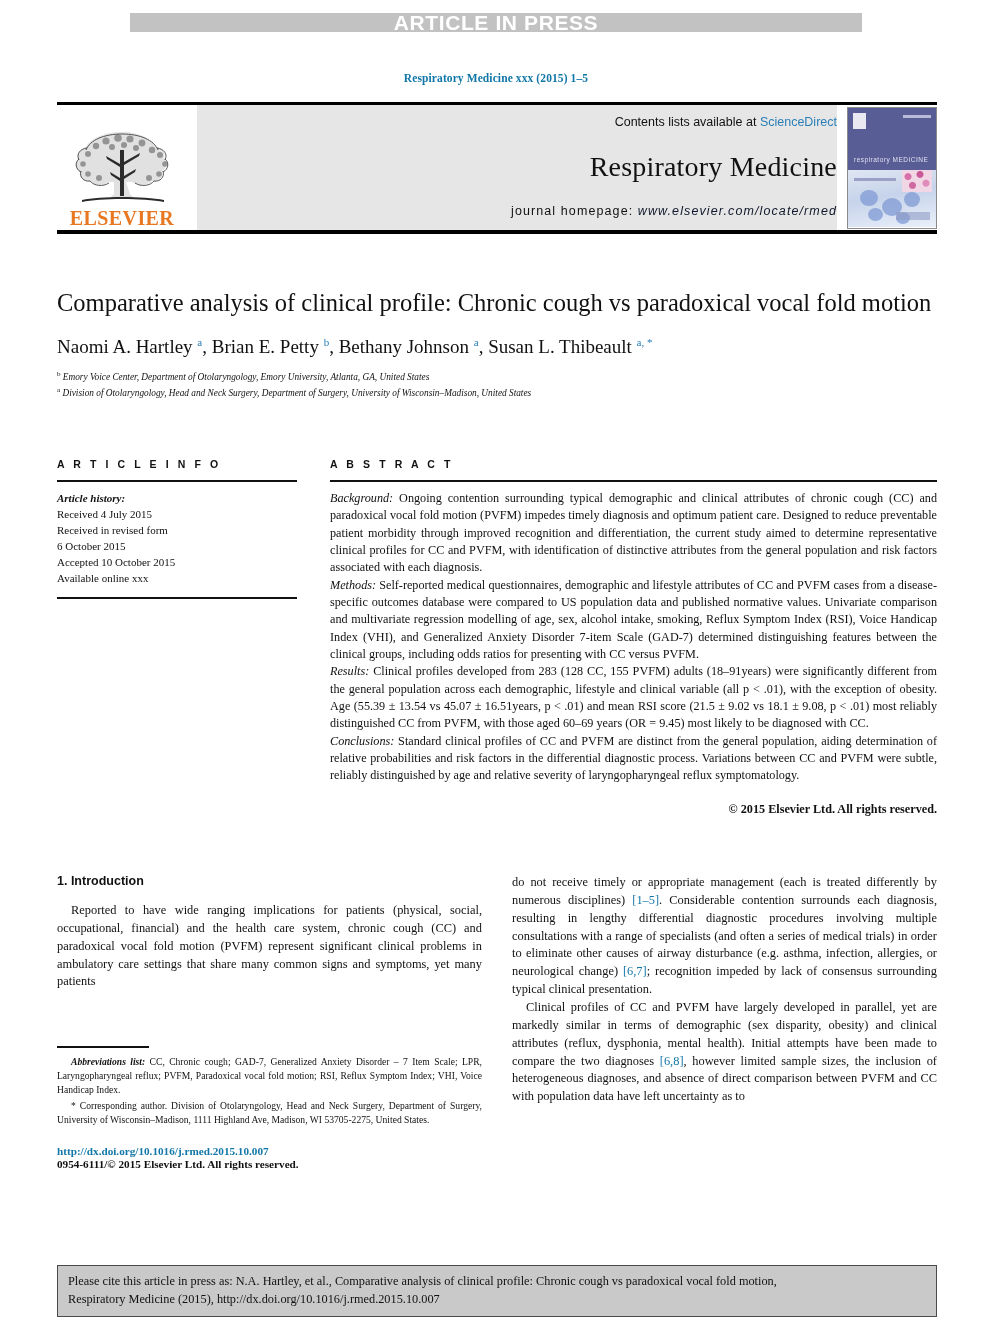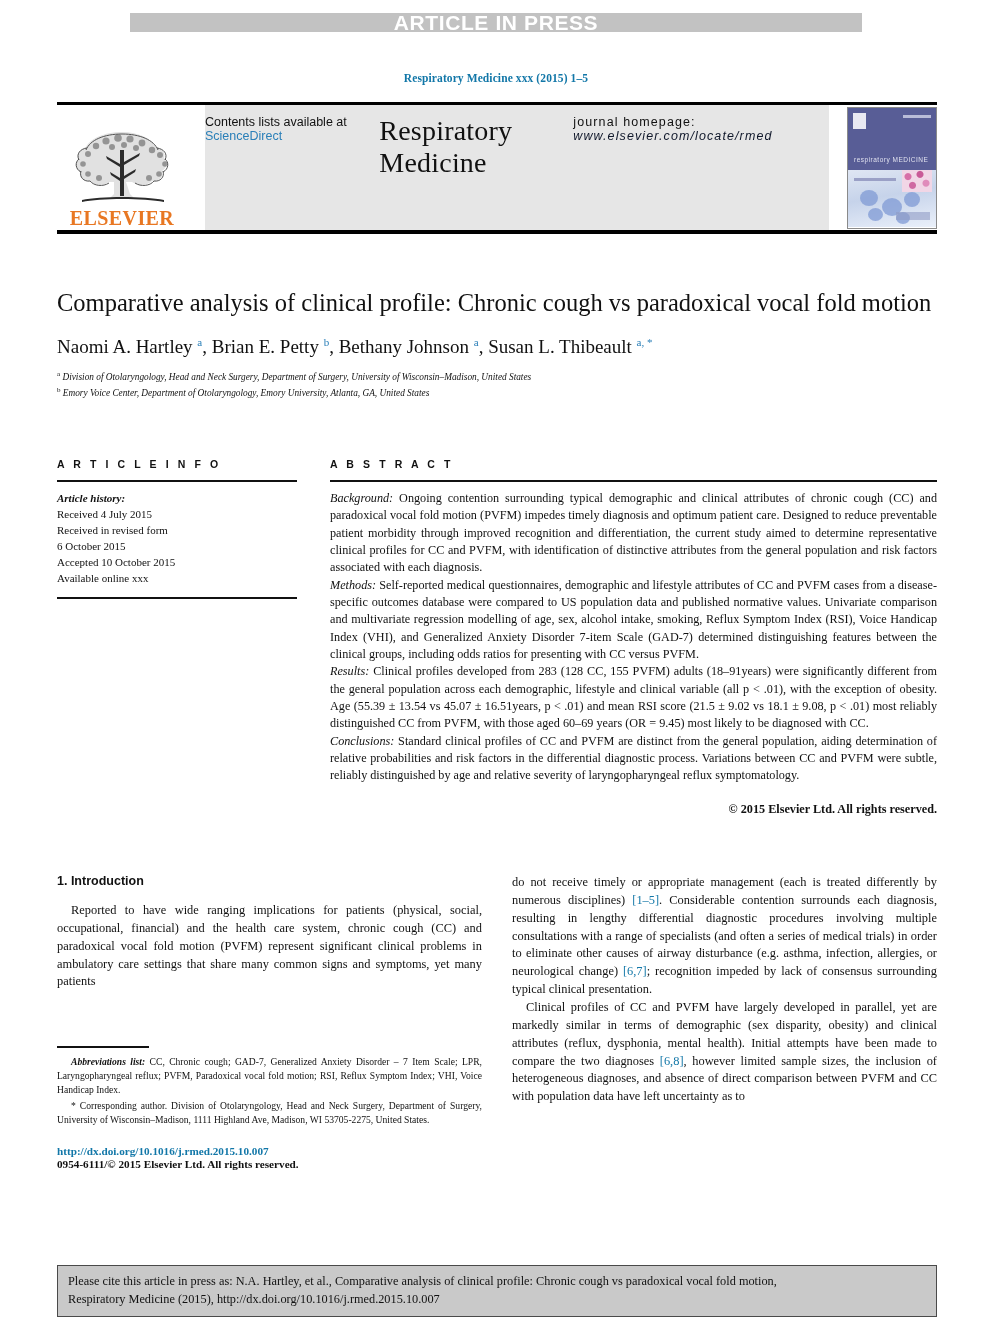--- a/index.html
+++ b/index.html
@@ -49,23 +49,23 @@
   }
   .elsevier-tree{ width:112px; height:88px; }
   .elsevier-word{
     font-family:"Liberation Serif", serif;
     font-size:20px; font-weight:bold; color:#e87722;
     letter-spacing:.4px; line-height:1;
   }
 
   .mast-center{
     flex:1 1 auto; background:#e6e6e6;
-    display:flex; 
-    align-items:flex-start; justify-content:space-between;
-    padding:10px 0 12px 0; margin:0 18px;
+    display:flex; flex-direction:column;
+    align-items:flex-end; justify-content:space-between;
+    padding:10px 0 12px 0; margin:0 10px;
   }
   .contents-line{
     font-family:"Liberation Sans", sans-serif;
     font-size:12.5px; color:#111;
   }
   .contents-line .sd{ color:#2a7fb8; }
   .journal-name{
     font-family:"Liberation Serif", serif;
     font-size:28px; color:#111; letter-spacing:.2px;
   }
@@ -309,22 +309,22 @@
   </div>
   <div class="rule-thick-bot"></div>
 </div>
 
 <div class="title-block">
   <h1 class="art-title">Comparative analysis of clinical profile: Chronic cough vs paradoxical vocal fold motion</h1>
   <div class="authors">
     Naomi A. Hartley <sup>a</sup>, Brian E. Petty <sup>b</sup>, Bethany Johnson <sup>a</sup>, Susan L. Thibeault <sup>a, *</sup>
   </div>
   <div class="affil">
+    <div><sup>b</sup> <span>Emory Voice Center, Department of Otolaryngology, Emory University, Atlanta, GA, United States</span></div>
     <div><sup>a</sup> <span>Division of Otolaryngology, Head and Neck Surgery, Department of Surgery, University of Wisconsin–Madison, United States</span></div>
-    <div><sup>b</sup> <span>Emory Voice Center, Department of Otolaryngology, Emory University, Atlanta, GA, United States</span></div>
   </div>
 </div>
 
 <div class="cols">
 
   <div class="col-info">
     <div class="sec-head">A R T I C L E   I N F O</div>
     <div class="hr-med"></div>
     <div class="info-txt">
       <div class="ital">Article history:</div>

